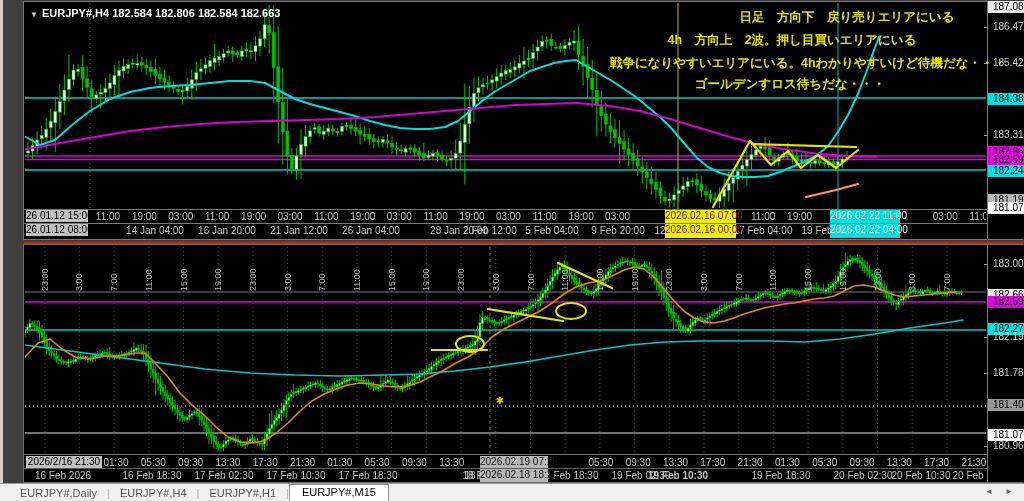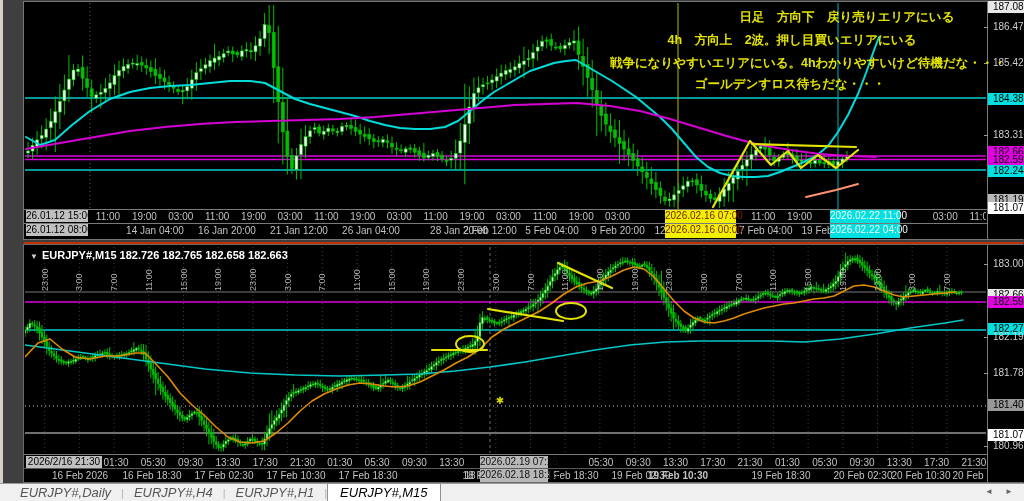--- a/index.html
+++ b/index.html
@@ -18,21 +18,21 @@
   .plabel.boxed{color:#000;}
   .hline{position:absolute;left:24px;width:999px;height:1px;background:#7a7a7a;z-index:3;}
   .trow{position:absolute;left:24px;width:962px;height:13px;background:#000;z-index:3;overflow:hidden;}
   .tlabel{position:absolute;top:1px;transform:translateX(-50%);font-size:10px;color:#c2c2c2;white-space:nowrap;}
   .tfirst{position:absolute;top:0;height:12px;line-height:12px;font-size:10px;color:#000;background:#c0c0c0;
           text-align:center;white-space:nowrap;}
   .tmark{position:absolute;top:0;height:28px;line-height:12px;font-size:10px;text-align:center;white-space:nowrap;z-index:4;}
   .redline{position:absolute;left:24px;width:999px;height:2px;background:#c23000;z-index:4;}
   .tabbar{position:absolute;left:0;top:483px;width:1024px;height:18px;background:#f0f0f0;border-top:1px solid #999;
           display:flex;align-items:center;padding-left:10px;box-sizing:border-box;z-index:7;}
-  .tab{font-size:13px;color:#555;padding:0 10px;cursor:default;white-space:nowrap;font-style:italic;}
+  .tab{font-size:11px;color:#555;padding:0 10px;cursor:default;white-space:nowrap;}
   .tab.active{background:#fff;border:1px solid #909090;border-bottom:1px solid #fff;color:#000;
               padding:1px 12px 2px;position:relative;top:0px;}
   .tabsep{color:#b5b5b5;font-size:11px;}
   .tabarrows{position:absolute;right:6px;top:3px;font-size:8px;color:#666;letter-spacing:5px;}
   .botticks{position:absolute;left:0;top:497px;width:1024px;height:4px;
             background:repeating-linear-gradient(90deg,transparent 0 42px,#bdbdbd 42px 43px);}
 </style>
 </head>
 <body>
 
@@ -409,20 +409,23 @@
         <line x1="842.4499999999975" y1="153.63313983215633" x2="842.4499999999975" y2="167.25583703769988" stroke="#00c000" stroke-width="1"></line>
         <rect x="840.9499999999975" y="158.02000000000098" width="3" height="3.186258855761139" fill="#e6ffe6" stroke="#00c000" stroke-width="0.6"></rect>
         <line x1="846.9999999999975" y1="150.00345005609685" x2="846.9999999999975" y2="161.03691919749298" stroke="#00c000" stroke-width="1"></line>
         <rect x="845.4999999999975" y="155.50000000000188" width="3" height="1.7123358701160498" fill="#e6ffe6" stroke="#00c000" stroke-width="0.6"></rect>
         <path d="M26 136 L 40 144 L 55 139 L 72 124 L 90 110 L 110 98 L 130 91 L 150 87 L 170 85 L 190 84 L 210 82 L 230 80 L 250 80 L 265 82 L 280 90 L 295 98 L 310 103 L 325 107 L 340 111 L 355 115 L 370 120 L 385 124 L 400 127 L 415 128 L 430 128 L 445 126 L 458 120 L 470 110 L 482 100 L 494 91 L 506 84 L 518 77 L 530 70 L 542 66 L 554 62 L 566 60 L 576 59 L 588 66 L 600 73 L 612 80 L 624 88 L 636 96 L 648 106 L 660 116 L 672 128 L 684 142 L 696 156 L 708 166 L 720 172 L 732 175 L 744 176 L 756 176 L 768 175 L 780 171 L 792 166 L 804 161 L 816 155 L 828 145 L 838 131 L 848 114 L 858 93 L 866 72 L 873 52 L 879 36" fill="none" stroke="#00dcdc" stroke-width="2" stroke-linejoin="round" stroke-linecap="round"></path>
         <path d="M26 148 L 60 142 L 95 136 L 130 130 L 165 126 L 200 123 L 235 121 L 270 120 L 305 119 L 340 118 L 375 116 L 410 113 L 445 110 L 480 107 L 515 104 L 545 103 L 577 102 L 610 105 L 640 110 L 670 118 L 700 127 L 730 136 L 760 144 L 790 149 L 820 153 L 850 155 L 876 156" fill="none" stroke="#d400d4" stroke-width="2" stroke-linejoin="round" stroke-linecap="round"></path>
         <path d="M713 206 L 750 140 L 771 164 L 788 150 L 801 167 L 818 154 L 836 167 L 858 149" fill="none" stroke="#e3e300" stroke-width="2.2" stroke-linejoin="round" stroke-linecap="round"></path>
         <path d="M752 143 L 856 146" fill="none" stroke="#e3e300" stroke-width="2.2" stroke-linejoin="round" stroke-linecap="round"></path>
         <path d="M806 196 L 836 189 L 858 183" fill="none" stroke="#ff9070" stroke-width="2" stroke-linejoin="round" stroke-linecap="round"></path>
       </svg>
+    <div class="chart-title" style="left:6px;top:5px;">
+      <span class="tri">▼</span><span>EURJPY#,H4</span>&nbsp;<span>182.584 182.806 182.584 182.663</span>
+    </div>
     <div id="notes-top">
         <div class="note" style="left: 823px; top: 7px; color: rgb(227, 227, 0);">日足　方向下　戻り売りエリアにいる</div>
         <div class="note" style="left: 768px; top: 30px; color: rgb(227, 227, 0);">4h　方向上　2波。押し目買いエリアにいる</div>
         <div class="note" style="left: 784px; top: 53px; color: rgb(227, 227, 0);">戦争になりやすいエリアにいる。4hわかりやすいけど待機だな・・・</div>
         <div class="note" style="left: 766px; top: 74px; color: rgb(227, 227, 0);">ゴールデンすロス待ちだな・・・</div>
       </div>
     <div class="vaxis" id="axis-top" style="left:963px;top:0;width:36px;height:237px;">
         <div class="plabel boxed" style="top: -1px; background: rgb(232, 232, 232); color: rgb(0, 0, 0);">187.089</div>
         <div class="plabel" style="top: 19px;">186.475<span class="tick"></span></div>
         <div class="plabel" style="top: 55px;">185.425<span class="tick"></span></div>
@@ -1321,23 +1324,20 @@
         <text transform="translate(672.3000000000001,290) rotate(-90)" fill="#b0b0b0" font-size="9" font-family="&quot;Liberation Sans&quot;,sans-serif">23:00</text>
         <text transform="translate(707.0000000000001,290) rotate(-90)" fill="#b0b0b0" font-size="9" font-family="&quot;Liberation Sans&quot;,sans-serif">3:00</text>
         <text transform="translate(741.7000000000002,290) rotate(-90)" fill="#b0b0b0" font-size="9" font-family="&quot;Liberation Sans&quot;,sans-serif">7:00</text>
         <text transform="translate(776.4000000000002,290) rotate(-90)" fill="#b0b0b0" font-size="9" font-family="&quot;Liberation Sans&quot;,sans-serif">11:00</text>
         <text transform="translate(811.1000000000003,290) rotate(-90)" fill="#b0b0b0" font-size="9" font-family="&quot;Liberation Sans&quot;,sans-serif">15:00</text>
         <text transform="translate(845.8000000000003,290) rotate(-90)" fill="#b0b0b0" font-size="9" font-family="&quot;Liberation Sans&quot;,sans-serif">19:00</text>
         <text transform="translate(880.5000000000003,290) rotate(-90)" fill="#b0b0b0" font-size="9" font-family="&quot;Liberation Sans&quot;,sans-serif">23:00</text>
         <text transform="translate(915.2000000000004,290) rotate(-90)" fill="#b0b0b0" font-size="9" font-family="&quot;Liberation Sans&quot;,sans-serif">3:00</text>
         <text transform="translate(949.9000000000004,290) rotate(-90)" fill="#b0b0b0" font-size="9" font-family="&quot;Liberation Sans&quot;,sans-serif">7:00</text>
       </svg>
-    <div class="chart-title" style="left:6px;top:4px;">
-      <span class="tri">▼</span><span>EURJPY#,M15</span>&nbsp;<span>182.726 182.765 182.658 182.663</span>
-    </div>
     <div class="vaxis" id="axis-bot" style="left:963px;top:0;width:36px;height:237px;">
         <div class="plabel" style="top: 13px;">183.005<span class="tick"></span></div>
         <div class="plabel boxed" style="top: 44px; background: rgb(232, 232, 232); color: rgb(0, 0, 0);">182.663</div>
         <div class="plabel boxed" style="top: 51px; background: rgb(224, 0, 224); color: rgb(0, 0, 0);">182.593</div>
         <div class="plabel boxed" style="top: 78px; background: rgb(0, 224, 224); color: rgb(0, 0, 0);">182.279</div>
         <div class="plabel" style="top: 86px;">182.190<span class="tick"></span></div>
         <div class="plabel" style="top: 122px;">181.780<span class="tick"></span></div>
         <div class="plabel boxed" style="top: 154px; background: rgb(152, 152, 152); color: rgb(0, 0, 0);">181.408</div>
         <div class="plabel boxed" style="top: 184px; background: rgb(255, 255, 255); color: rgb(0, 0, 0);">181.072</div>
         <div class="plabel" style="top: 195px;">180.965<span class="tick"></span></div>
@@ -1364,21 +1364,21 @@
       <span class="tlabel" style="left: 763.4px;">01:30</span>
       <span class="tlabel" style="left: 800.7px;">05:30</span>
       <span class="tlabel" style="left: 838px;">09:30</span>
       <span class="tlabel" style="left: 875.3px;">13:30</span>
       <span class="tlabel" style="left: 912.6px;">17:30</span>
       <span class="tlabel" style="left: 949.9px;">21:30</span>
       <div class="tmark" style="left: 456px; width: 68px; background: rgb(184, 184, 184); color: rgb(17, 17, 17);">2026.02.19 07:15</div>
     </div>
   <div class="hline" style="top:468px;background:#5a5a5a;"></div>
   <div class="trow" id="trow-4" style="top:469px;">
-      <span class="tlabel" style="left: 56px;">16 Feb 2026</span>
+      <span class="tlabel" style="left: 39px;">16 Feb 2026</span>
       <span class="tlabel" style="left: 128px;">16 Feb 18:30</span>
       <span class="tlabel" style="left: 200px;">17 Feb 02:30</span>
       <span class="tlabel" style="left: 272px;">17 Feb 10:30</span>
       <span class="tlabel" style="left: 344px;">17 Feb 18:30</span>
       <span class="tlabel" style="left: 436px; margin-left: 32px;">18 Feb 02:30</span>
       <span class="tlabel" style="left: 470px;">18 Feb 10:30</span>
       <span class="tlabel" style="left: 545px;">18 Feb 18:30</span>
       <span class="tlabel" style="left: 617px;">19 Feb 02:30</span>
       <span class="tlabel" style="left: 654px; font-weight: bold;">19 Feb 10:30</span>
       <span class="tlabel" style="left: 757px;">19 Feb 18:30</span>

